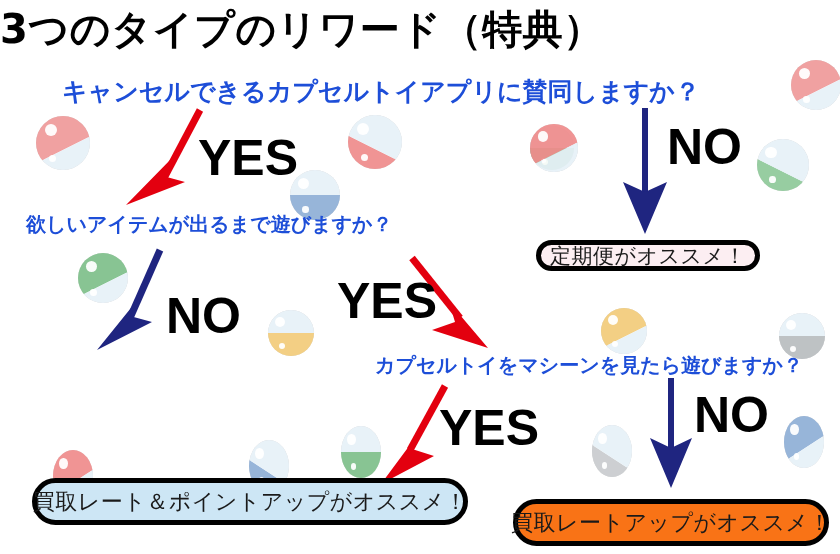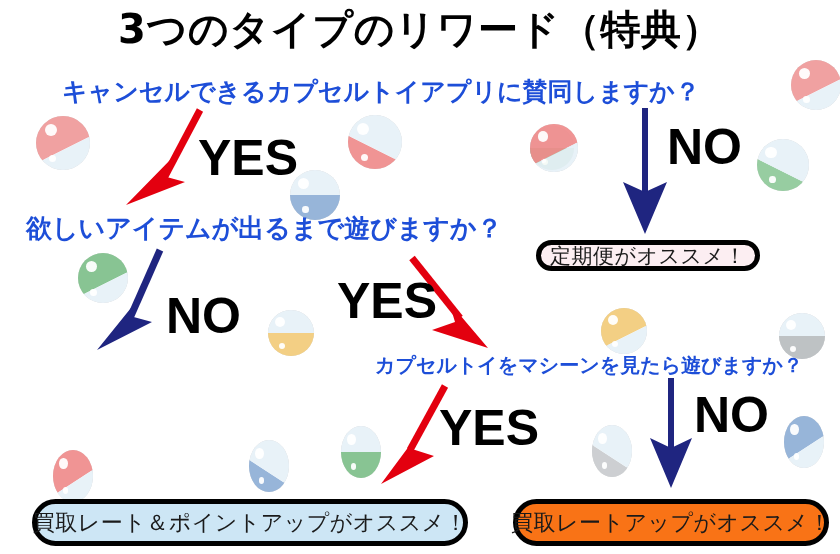--- a/index.html
+++ b/index.html
@@ -15,39 +15,39 @@
     overflow: hidden;
     font-family: "Liberation Sans", "DejaVu Sans", sans-serif;
   }
 
   
   .title {
     position: absolute;
     left: 0;
     top: 2px;
     width: 840px;
-    text-align: center;
+    text-align: left;
     font-size: 40px;
     font-weight: 800;
     letter-spacing: 0.5px;
     color: #000000;
     white-space: nowrap;
     font-family: "DejaVu Sans", "Liberation Sans", sans-serif;
   }
 
   
   .question {
     position: absolute;
     font-weight: 700;
     color: #1d4ed8;
     white-space: nowrap;
     font-family: "DejaVu Sans", "Liberation Sans", sans-serif;
   }
   #q1 { left: 62px;  top: 75px;  font-size: 25px; }
-  #q2 { left: 26px;  top: 211px; font-size: 26px; }
+  #q2 { left: 26px;  top: 211px; font-size: 20px; }
   #q3 { left: 375px; top: 352px; font-size: 20px; }
 
   
   .branch-label {
     position: absolute;
     font-weight: 800;
     color: #000000;
     font-size: 50px;
     letter-spacing: 0px;
     white-space: nowrap;
@@ -70,21 +70,21 @@
     align-items: center;
     justify-content: center;
     font-size: 21px;
     color: #1a1a1a;
     white-space: nowrap;
     font-family: "DejaVu Sans", "Liberation Sans", sans-serif;
     letter-spacing: 0.5px;
   }
   #box-pink  { left: 536px; top: 240px; width: 224px; height: 31px; background: #fceef2; }
   #box-green { left: 6px;   top: 362px; width: 306px; height: 46px; background: #cfe5d2; }
-  #box-blue  { left: 32px;  top: 499px; width: 436px; height: 47px; background: #cde6f5; font-size: 22px; }
+  #box-blue  { left: 32px;  top: 478px; width: 436px; height: 47px; background: #cde6f5; font-size: 22px; }
   #box-yellow{ left: 513px; top: 499px; width: 316px; height: 47px; background: #f97316; font-size: 22px; }
 
   
   #arrows {
     position: absolute;
     left: 0;
     top: 0;
     width: 840px;
     height: 554px;
     pointer-events: none;

